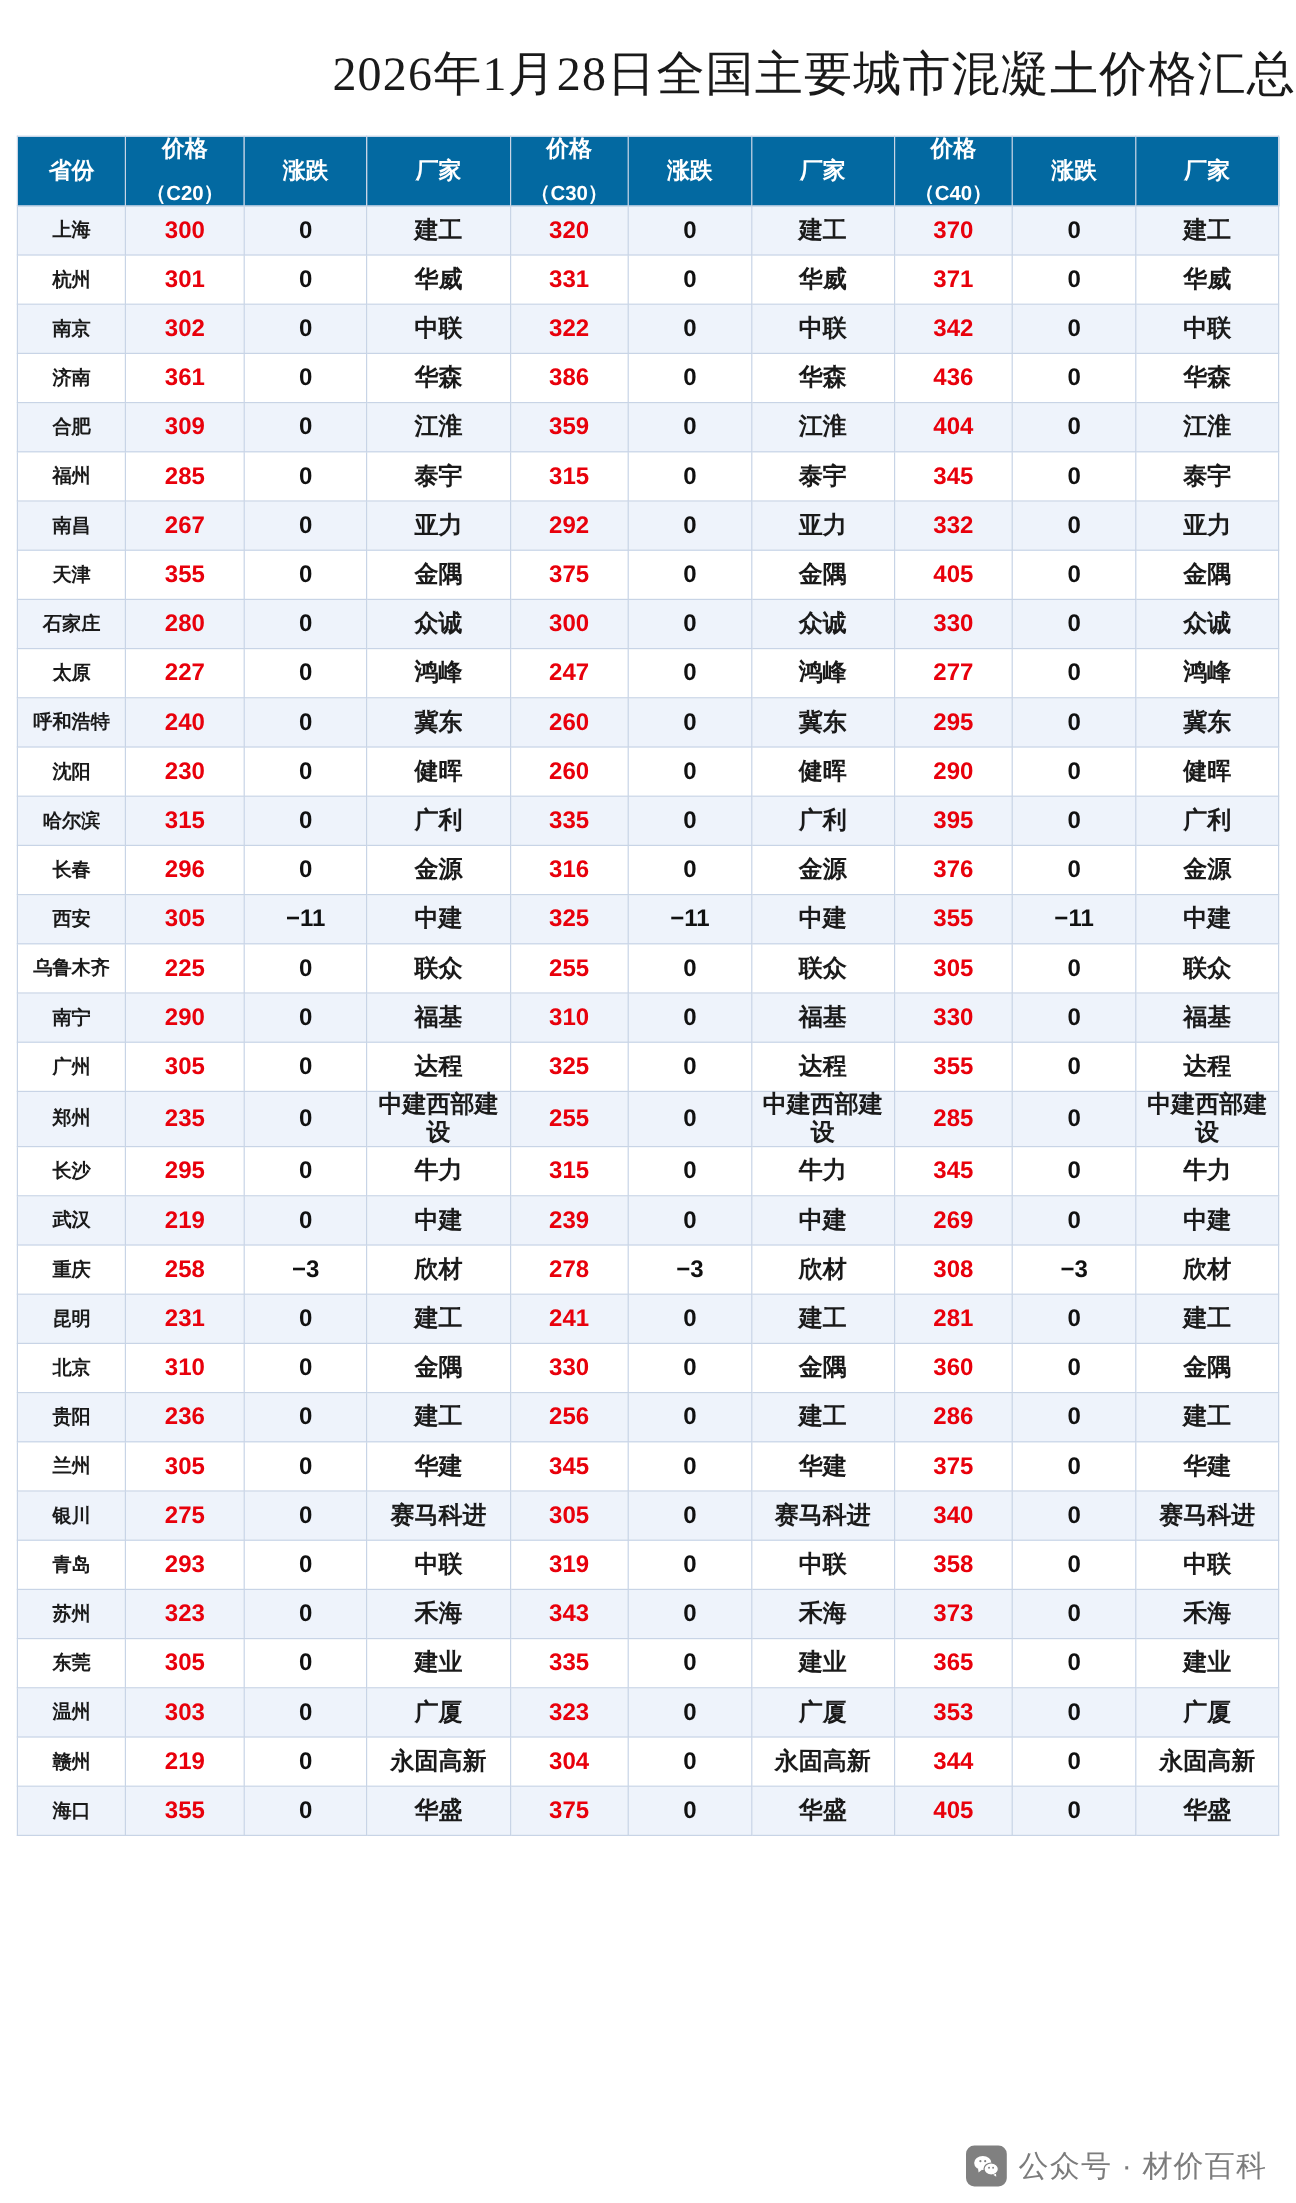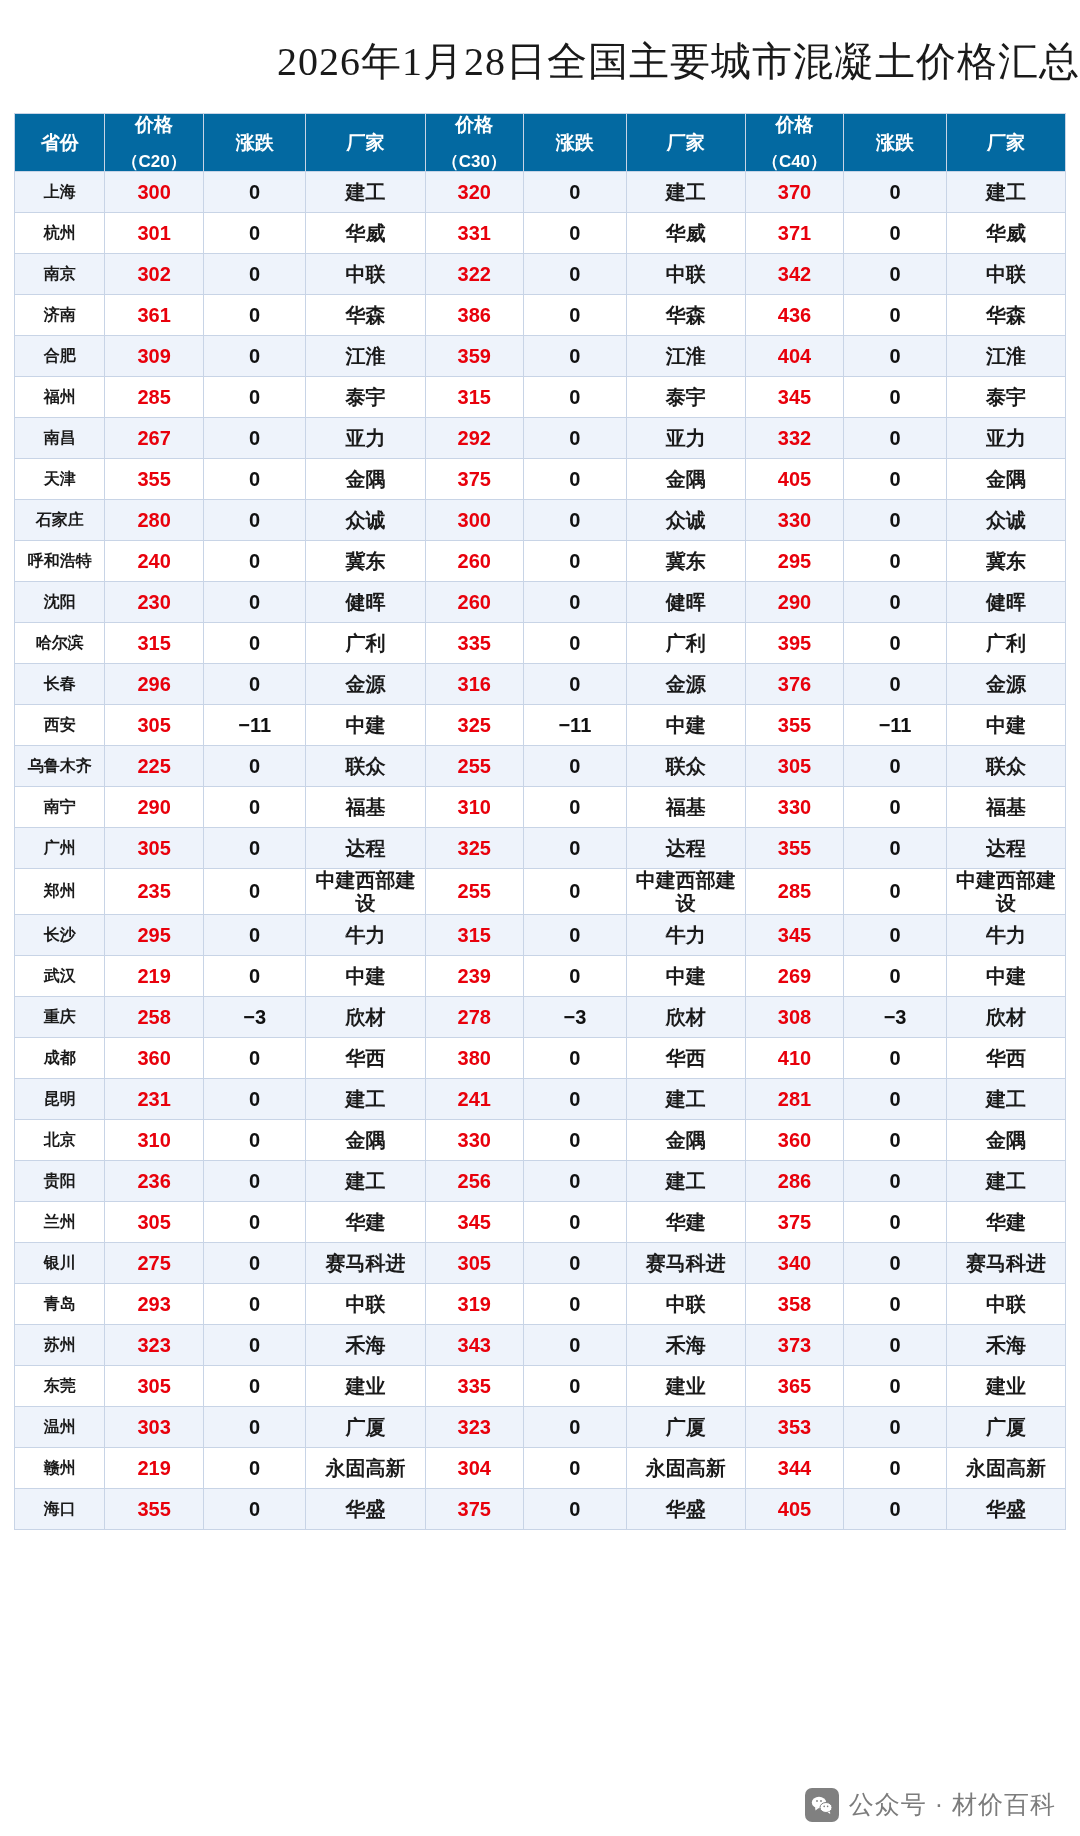--- a/index.html
+++ b/index.html
@@ -274,20 +274,32 @@
             <td class="delta">0</td>
             <td class="maker">众诚</td>
             <td class="price">300</td>
             <td class="delta">0</td>
             <td class="maker">众诚</td>
             <td class="price">330</td>
             <td class="delta">0</td>
             <td class="maker">众诚</td>
           </tr>
           <tr>
+            <td class="city">太原</td>
+            <td class="price">227</td>
+            <td class="delta">0</td>
+            <td class="maker">鸿峰</td>
+            <td class="price">247</td>
+            <td class="delta">0</td>
+            <td class="maker">鸿峰</td>
+            <td class="price">277</td>
+            <td class="delta">0</td>
+            <td class="maker">鸿峰</td>
+          </tr>
+          <tr>
             <td class="city">呼和浩特</td>
             <td class="price">240</td>
             <td class="delta">0</td>
             <td class="maker">冀东</td>
             <td class="price">260</td>
             <td class="delta">0</td>
             <td class="maker">冀东</td>
             <td class="price">295</td>
             <td class="delta">0</td>
             <td class="maker">冀东</td>
@@ -416,32 +428,20 @@
             <td class="city">重庆</td>
             <td class="price">258</td>
             <td class="delta">−3</td>
             <td class="maker">欣材</td>
             <td class="price">278</td>
             <td class="delta">−3</td>
             <td class="maker">欣材</td>
             <td class="price">308</td>
             <td class="delta">−3</td>
             <td class="maker">欣材</td>
-          </tr>
-          <tr>
-            <td class="city">成都</td>
-            <td class="price">360</td>
-            <td class="delta">0</td>
-            <td class="maker">华西</td>
-            <td class="price">380</td>
-            <td class="delta">0</td>
-            <td class="maker">华西</td>
-            <td class="price">410</td>
-            <td class="delta">0</td>
-            <td class="maker">华西</td>
           </tr>
           <tr>
             <td class="city">昆明</td>
             <td class="price">231</td>
             <td class="delta">0</td>
             <td class="maker">建工</td>
             <td class="price">241</td>
             <td class="delta">0</td>
             <td class="maker">建工</td>
             <td class="price">281</td>

